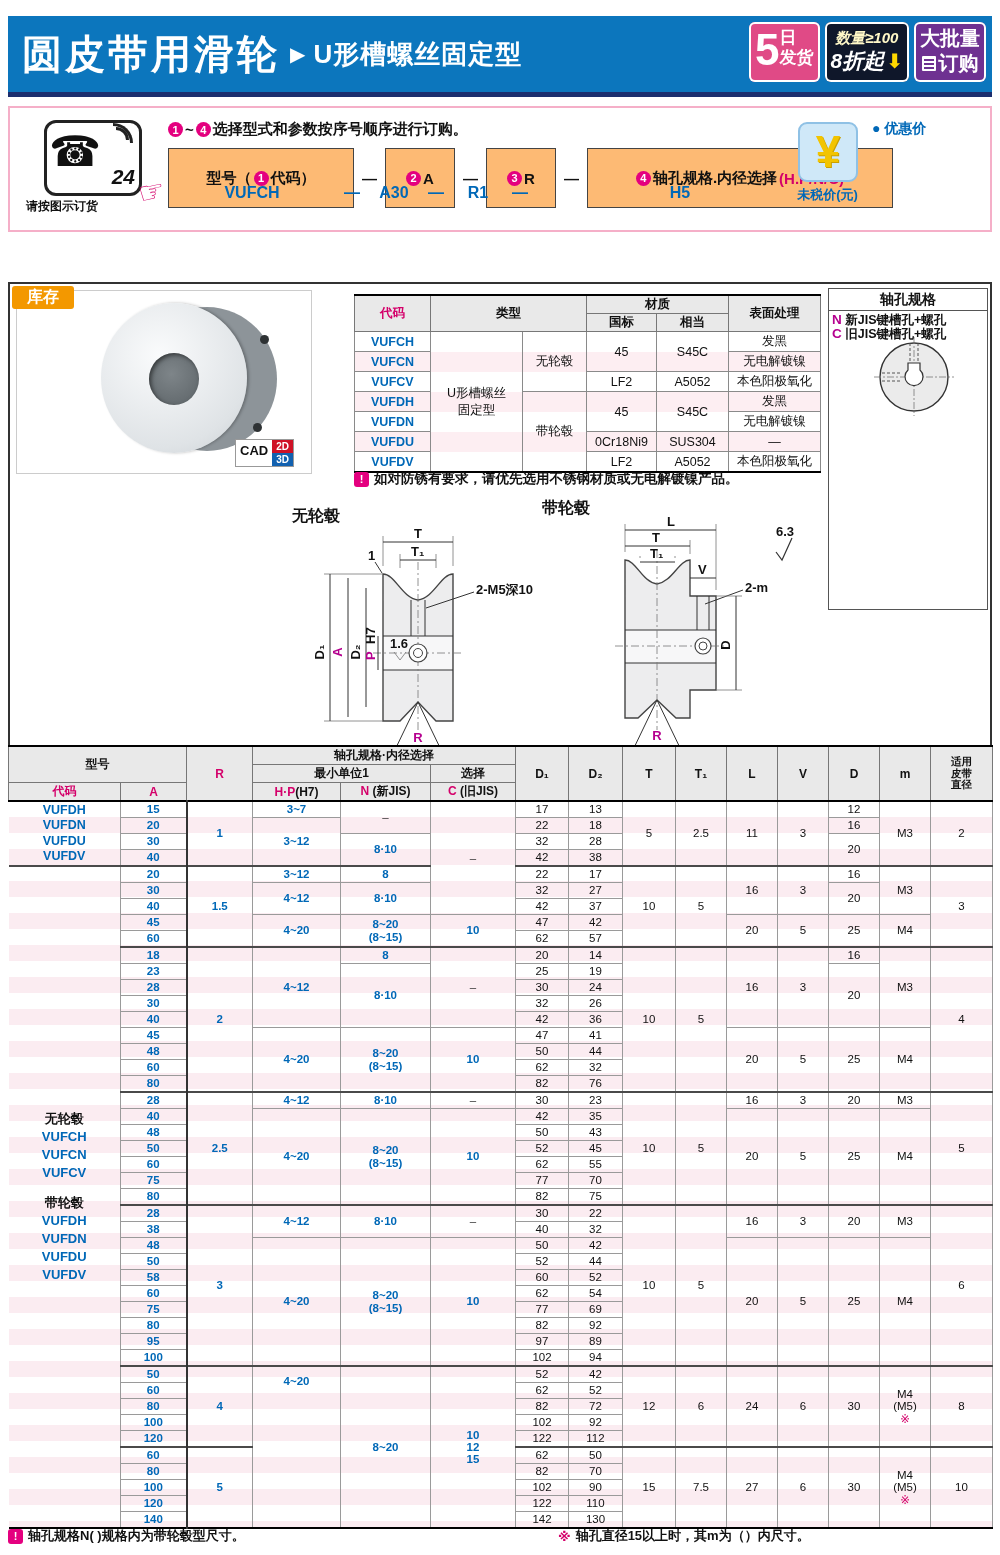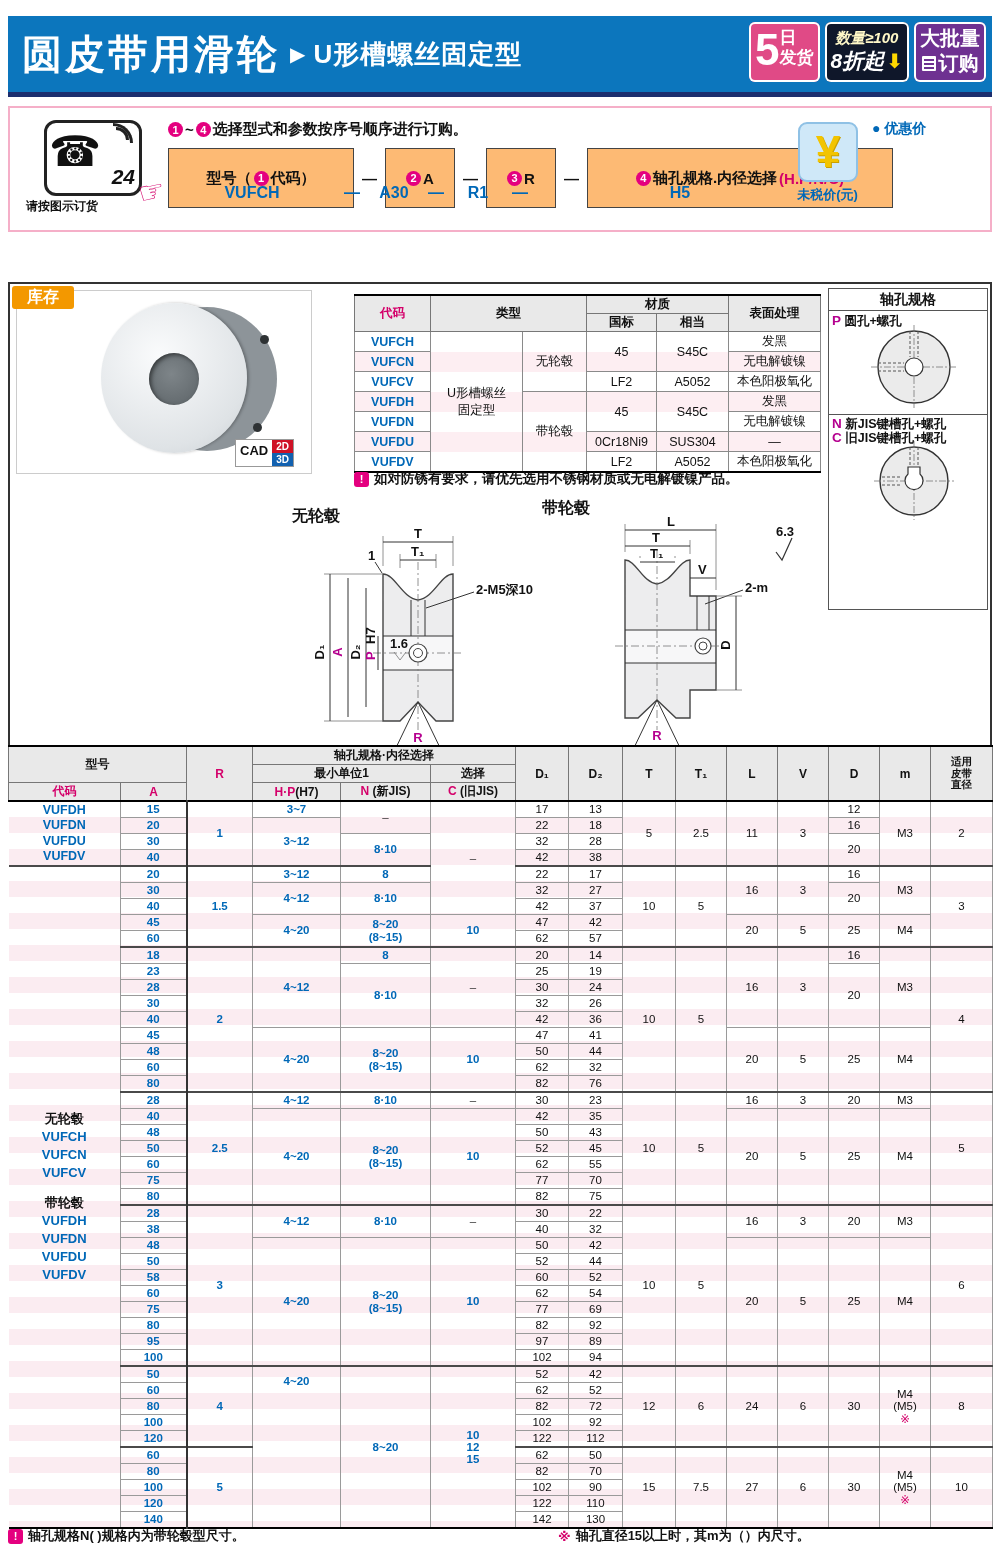--- a/index.html
+++ b/index.html
@@ -303,34 +303,20 @@
           </tr>
         </tbody>
     </table>
     <div class="mnote">
       <span class="bang">!</span>
       <span>如对防锈有要求，请优先选用不锈钢材质或无电解镀镍产品。</span>
     </div>
 
     <div class="shaft">
       <div class="shthead">轴孔规格</div>
-      <div class="shsec" style="height:103px">
-        <div class="shlbl"><span class="lt">P</span>
-          <span>圆孔+螺孔</span></div>
-        <svg width="156" height="100" viewBox="0 0 156 100">
-          <circle cx="85" cy="56" r="36" fill="#ebebeb" stroke="#333" stroke-width="1.4"></circle>
-          <line x1="42" y1="56" x2="128" y2="56" class="thin" stroke-dasharray="7 2 2 2"></line>
-          <line x1="85" y1="14" x2="85" y2="97" class="thin" stroke-dasharray="7 2 2 2"></line>
-          <line x1="81" y1="20" x2="81" y2="46" stroke="#555" stroke-width="1" stroke-dasharray="3 2"></line>
-          <line x1="89" y1="20" x2="89" y2="46" stroke="#555" stroke-width="1" stroke-dasharray="3 2"></line>
-          <line x1="49" y1="52" x2="75" y2="52" stroke="#555" stroke-width="1" stroke-dasharray="3 2"></line>
-          <line x1="49" y1="60" x2="75" y2="60" stroke="#555" stroke-width="1" stroke-dasharray="3 2"></line>
-          <circle cx="85" cy="56" r="9" fill="#fff" stroke="#333" stroke-width="1.2"></circle>
-        </svg>
-      </div>
       <div class="shsec" style="height:100px">
         <div class="shlbl" style="line-height:14px">
           <span class="lt">N</span>
           <span>新JIS键槽孔+螺孔</span><br>
           <span class="lt">C</span>
           <span>旧JIS键槽孔+螺孔</span>
         </div>
         <svg width="156" height="98" viewBox="0 0 156 98" style="margin-top:10px">
           <circle cx="85" cy="56" r="34" fill="#ebebeb" stroke="#333" stroke-width="1.4"></circle>
           <line x1="45" y1="56" x2="125" y2="56" class="thin" stroke-dasharray="7 2 2 2"></line>

